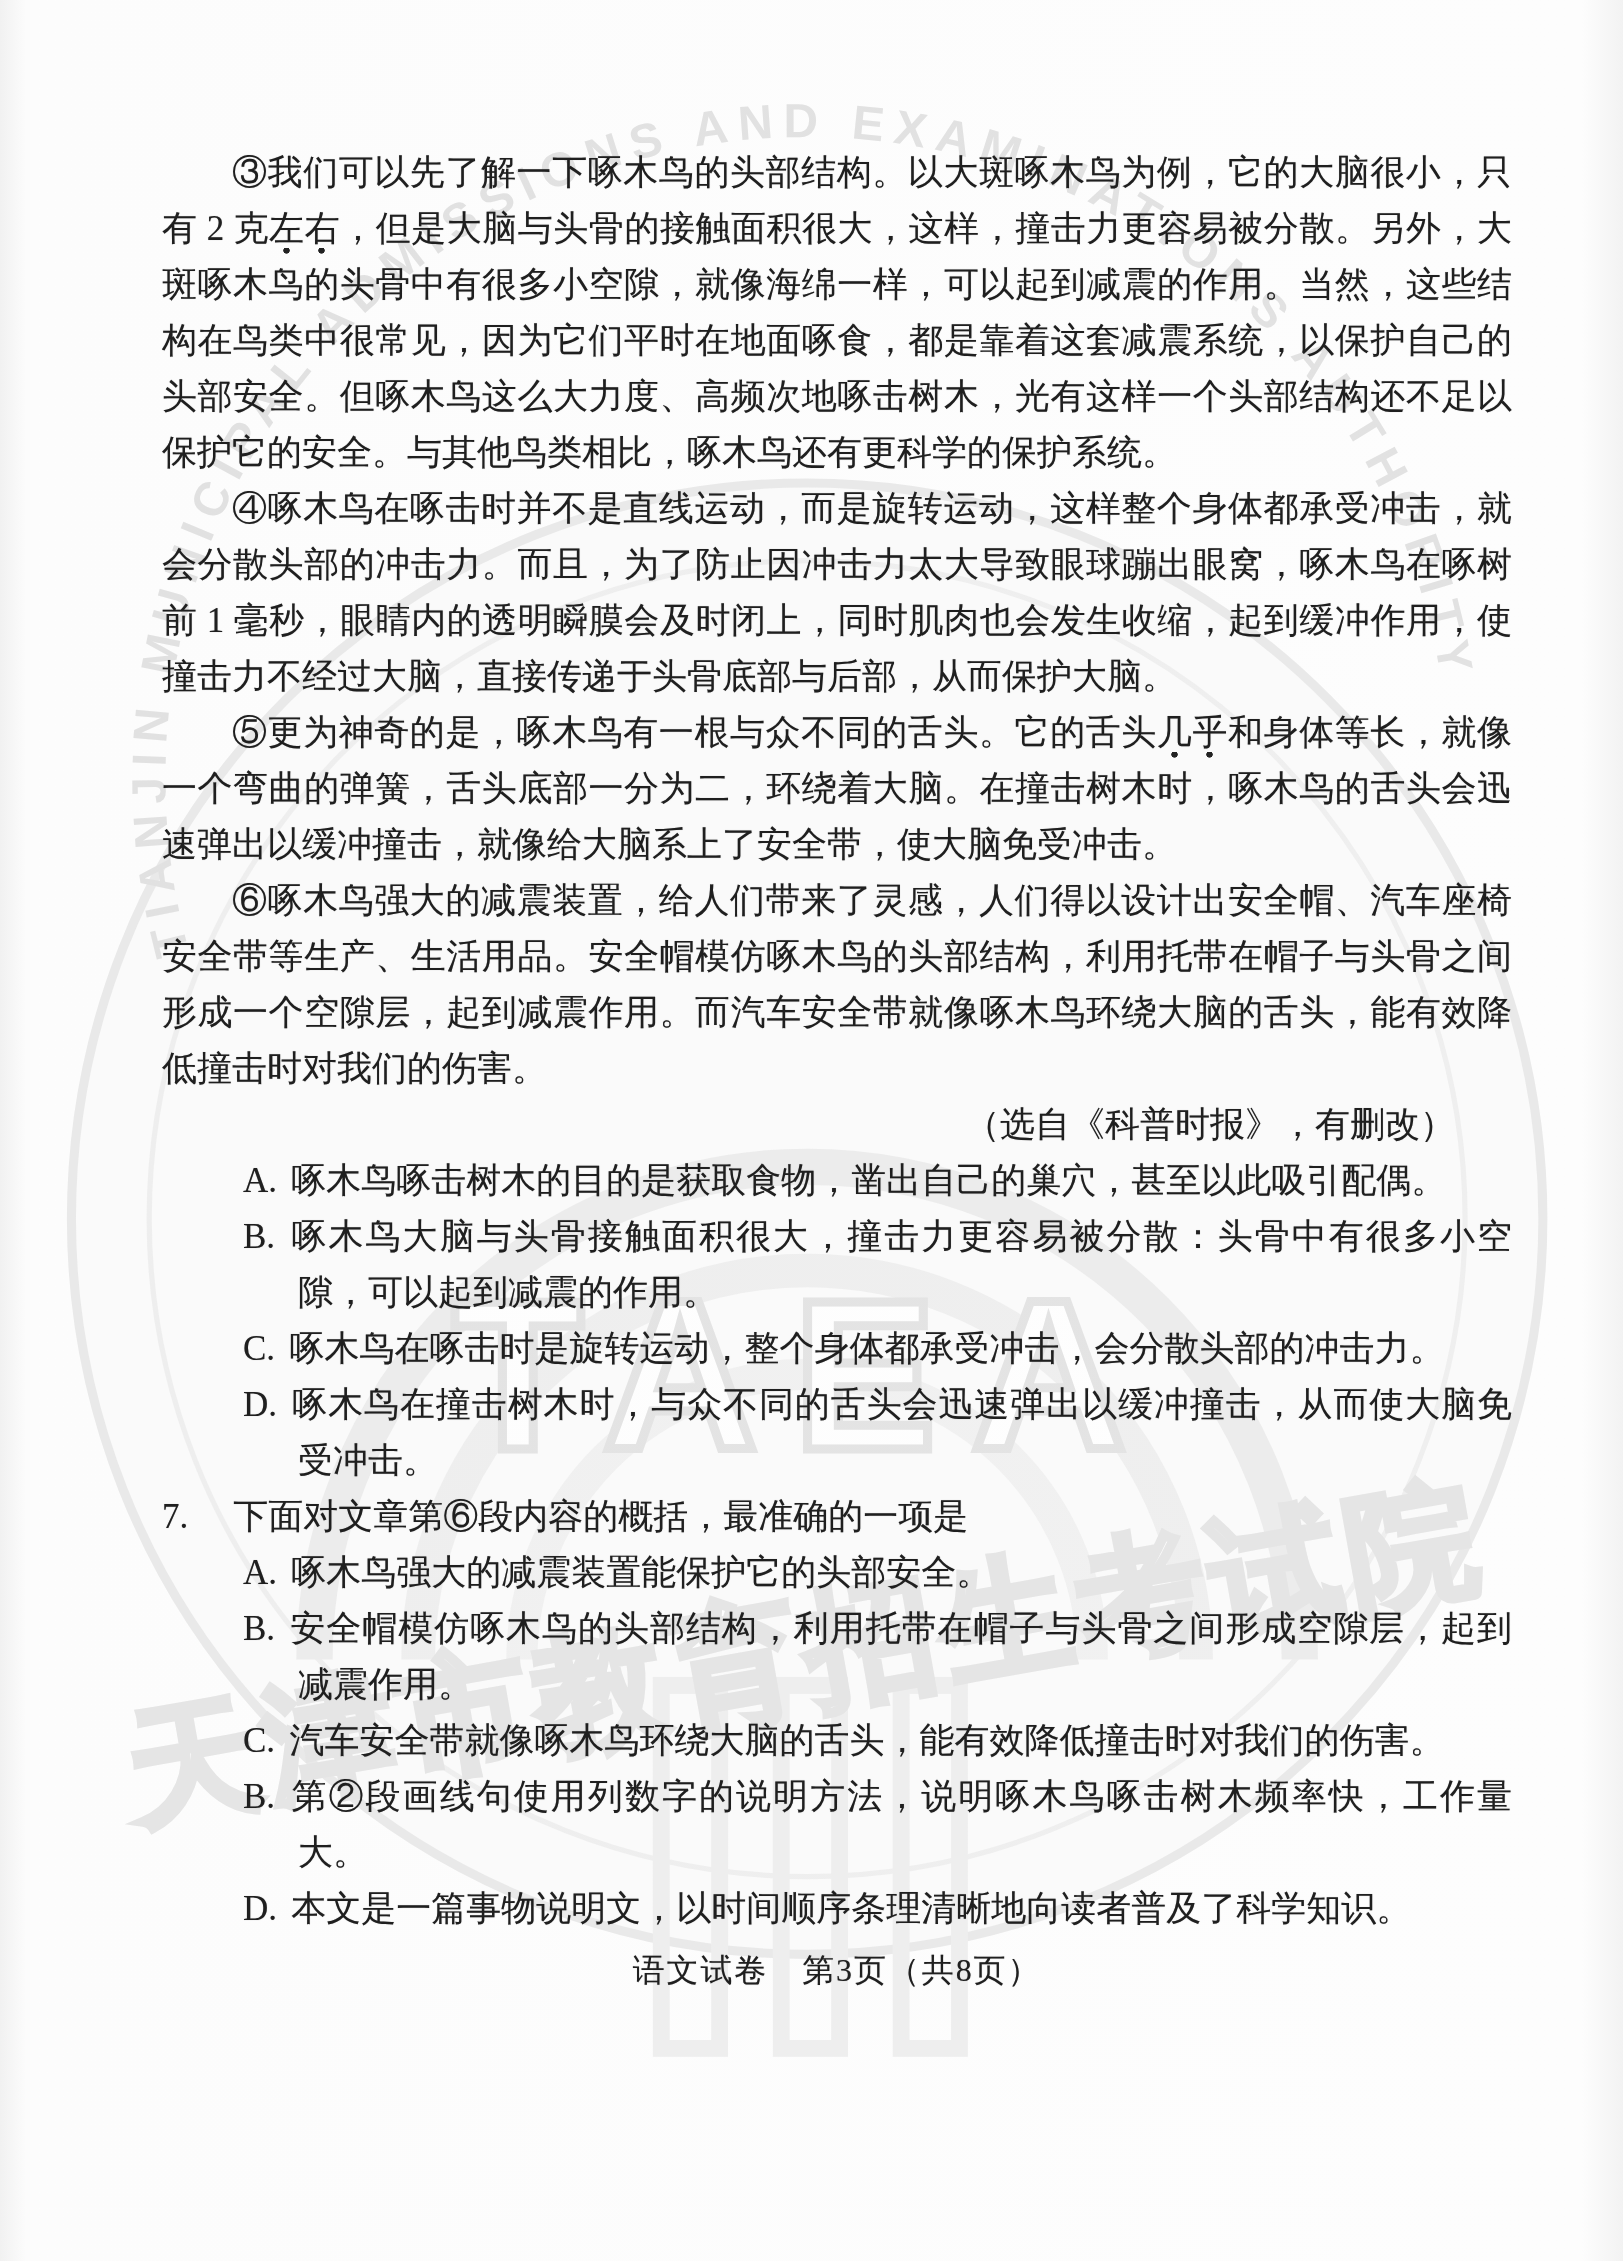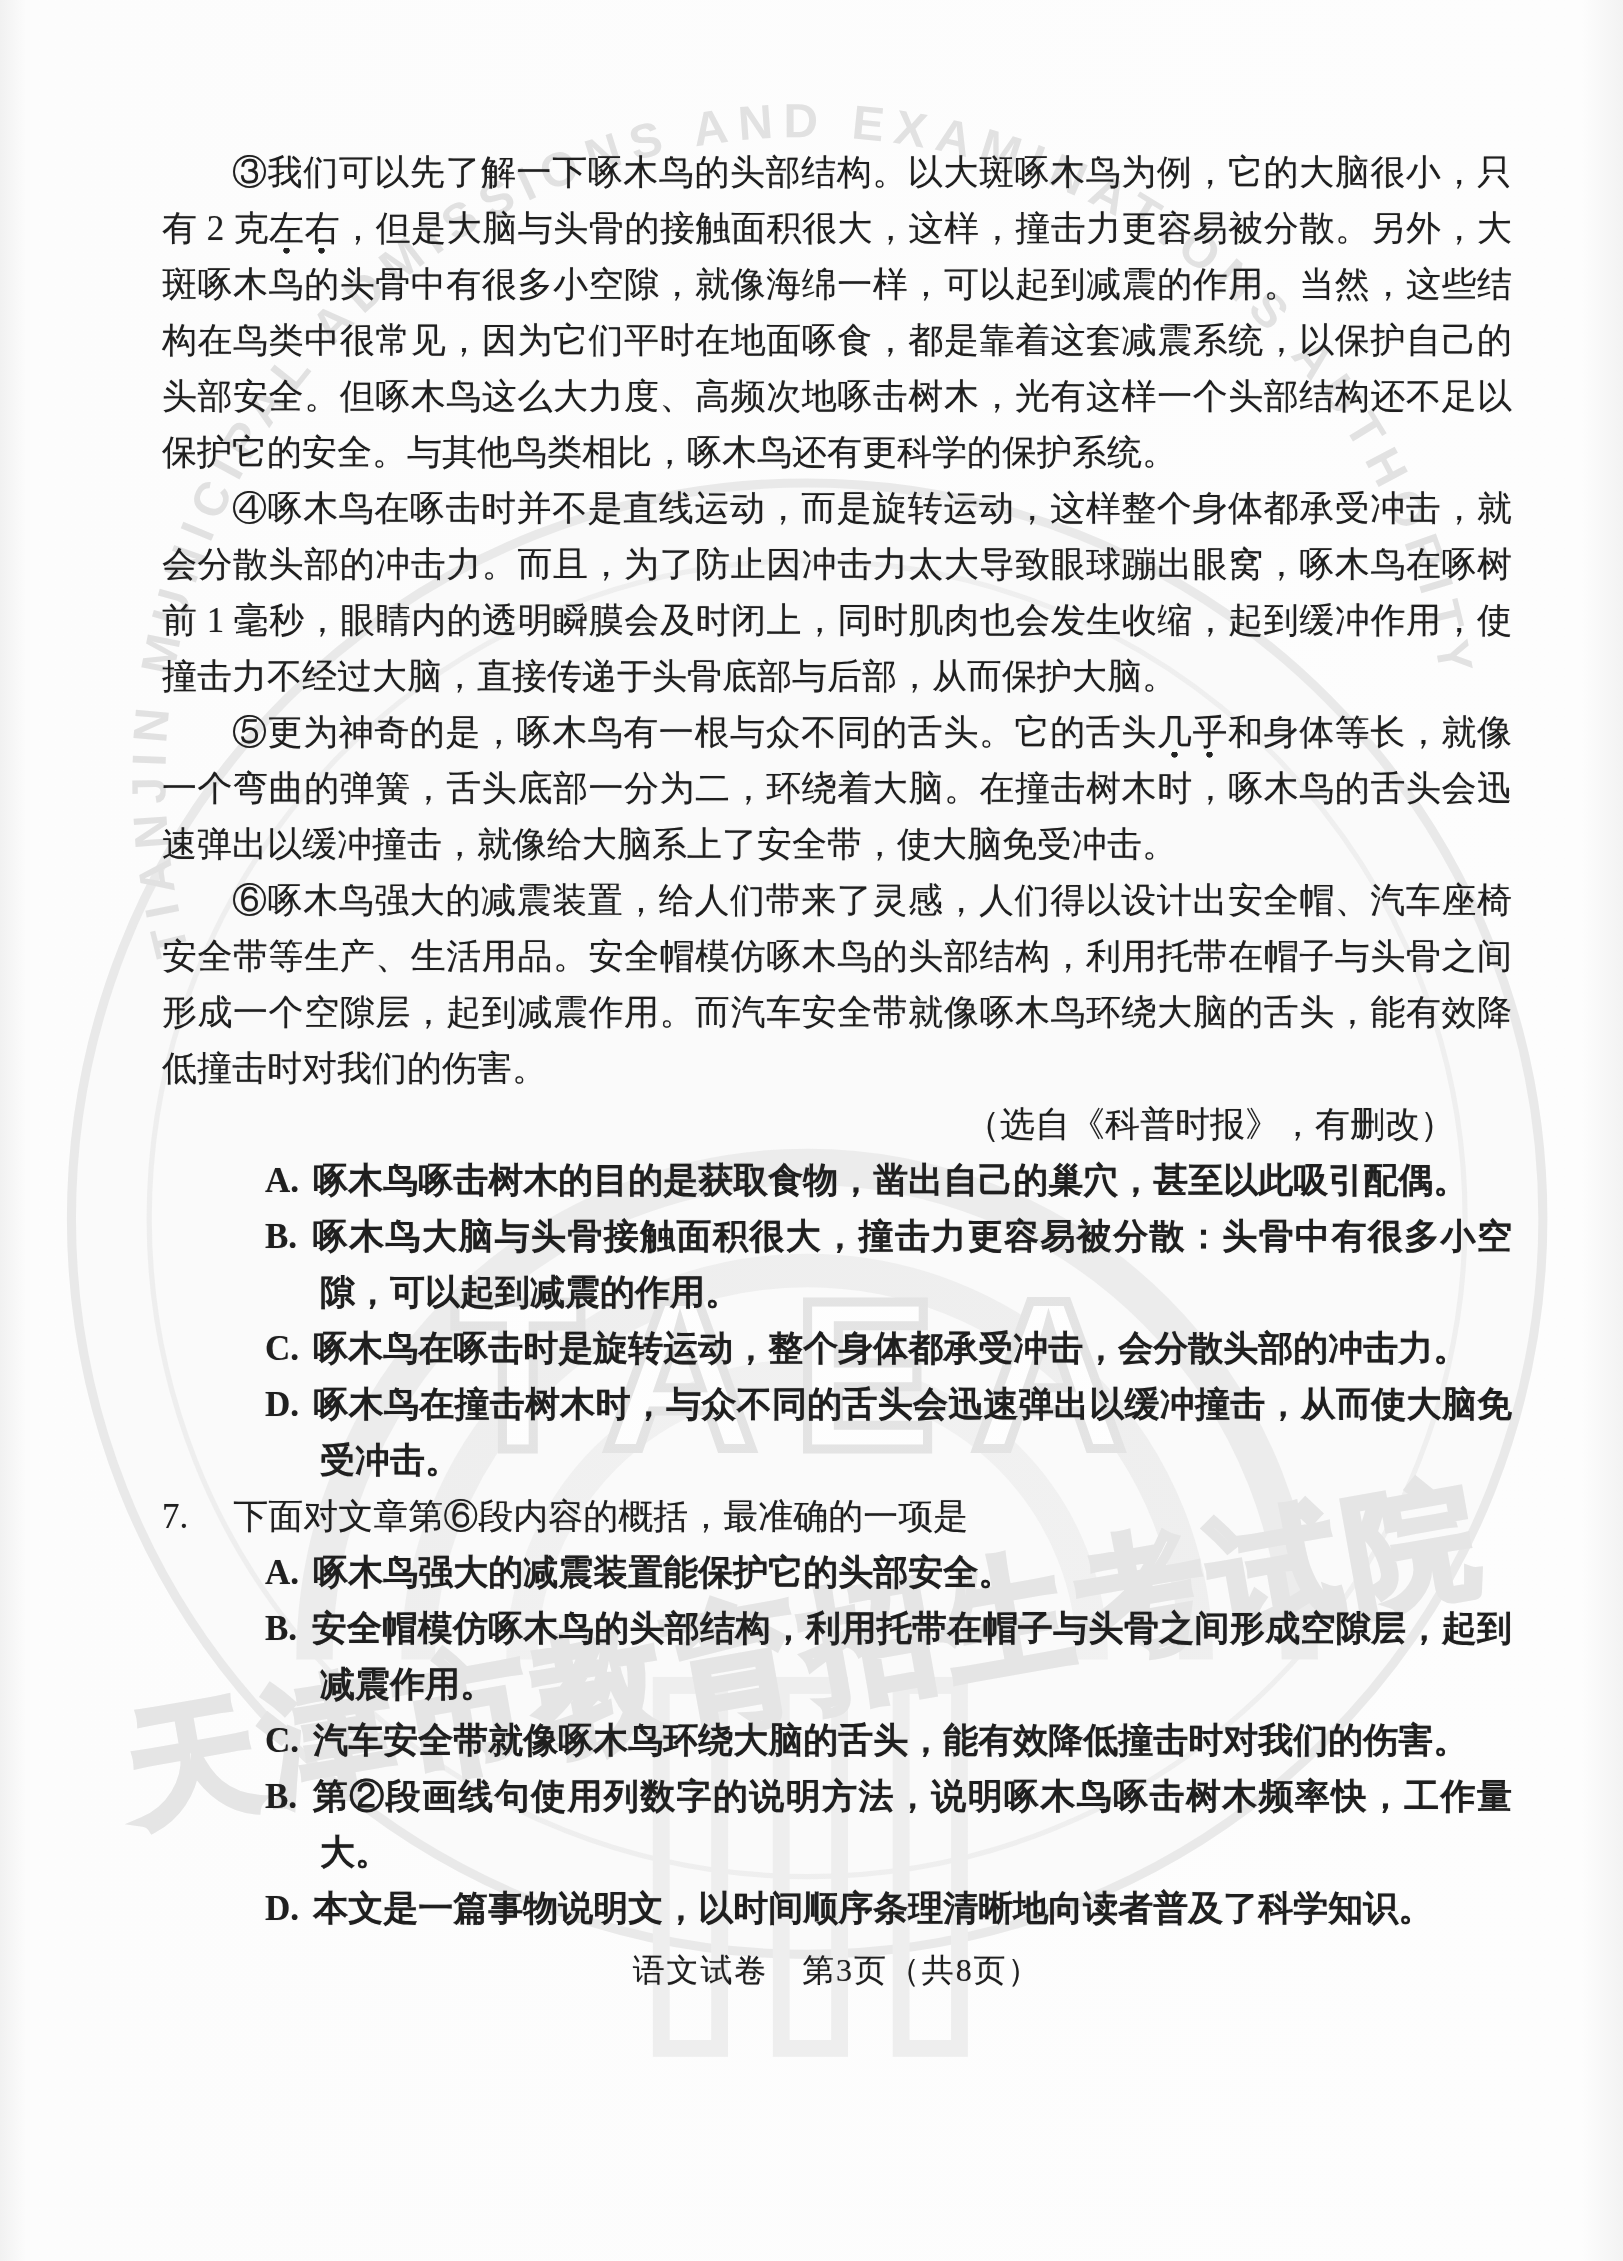--- a/index.html
+++ b/index.html
@@ -24,21 +24,21 @@
     font-family:"Liberation Serif",serif;
     font-size:35px;line-height:56px;color:#1f1f1f;
     text-align:justify;
     text-shadow:0 0 0.8px rgba(25,25,25,.42);
   }
   p{margin:0;}
   .para{text-indent:70px;}
   .attribution{text-align:right;padding-right:57px;}
   .qline{padding-left:81px;text-indent:-81px;}
   .qnum{margin-right:45px;}
-  .option{margin-left:103px;padding-left:55px;text-indent:-55px;font-weight:bold;}
+  .option{margin-left:81px;padding-left:55px;text-indent:-55px;}
   .olabel{margin-right:14.3px;}
   .emph{
     background-image:radial-gradient(circle at 50% 2.6px,#222 2.9px,rgba(0,0,0,0) 3.6px);
     background-size:1em 10.4px;
     background-repeat:repeat-x;
     background-position:left bottom;
     padding-bottom:10.4px;
   }
   .footer{
     text-align:center;font-size:32px;margin-top:5.2px;letter-spacing:1.9px;

